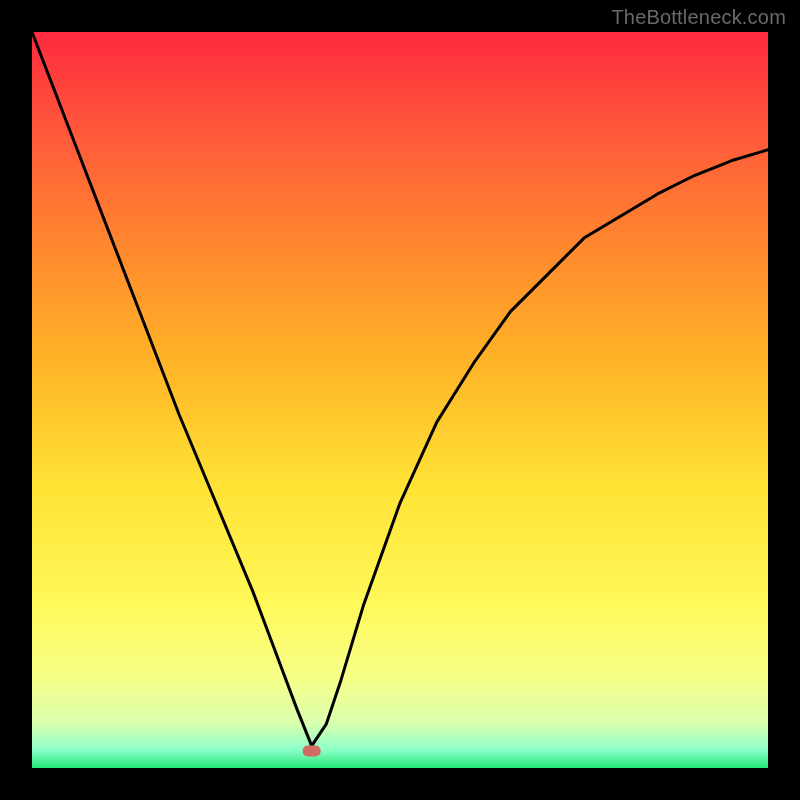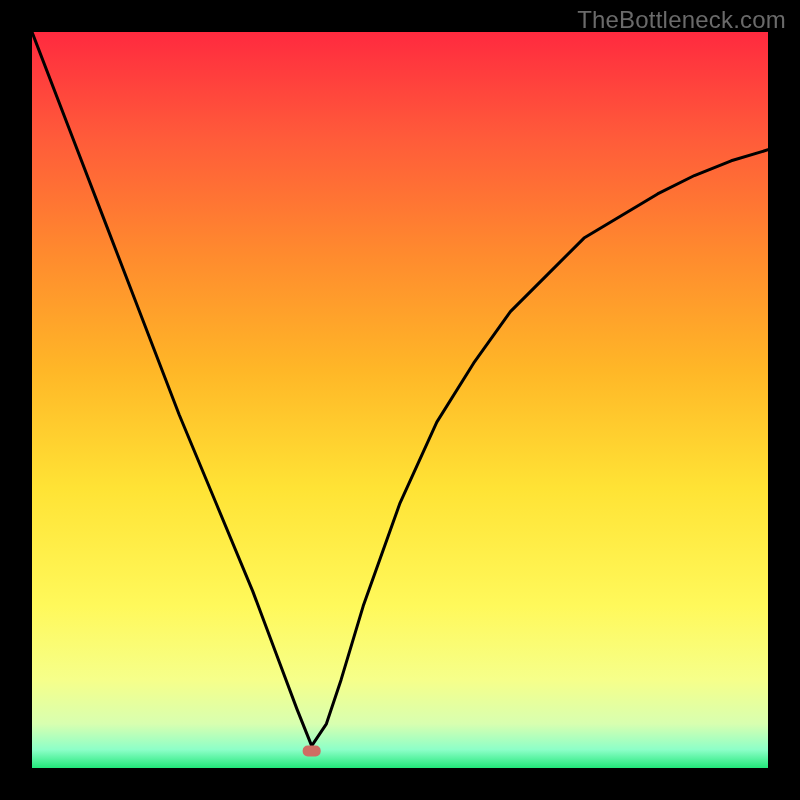--- a/index.html
+++ b/index.html
@@ -17,21 +17,21 @@
     top: 32px;
     width: 736px;
     height: 736px;
     background: #000;
   }
   .watermark {
     position: absolute;
     top: 6px;
     right: 14px;
     color: #6a6a6a;
-    font-size: 24px;
+    font-size: 20px;
     font-weight: 500;
     letter-spacing: 0.2px;
     z-index: 50;
   }
   svg { display: block; }
 </style>
 </head>
 <body>
 
 <div class="watermark">TheBottleneck.com</div>

